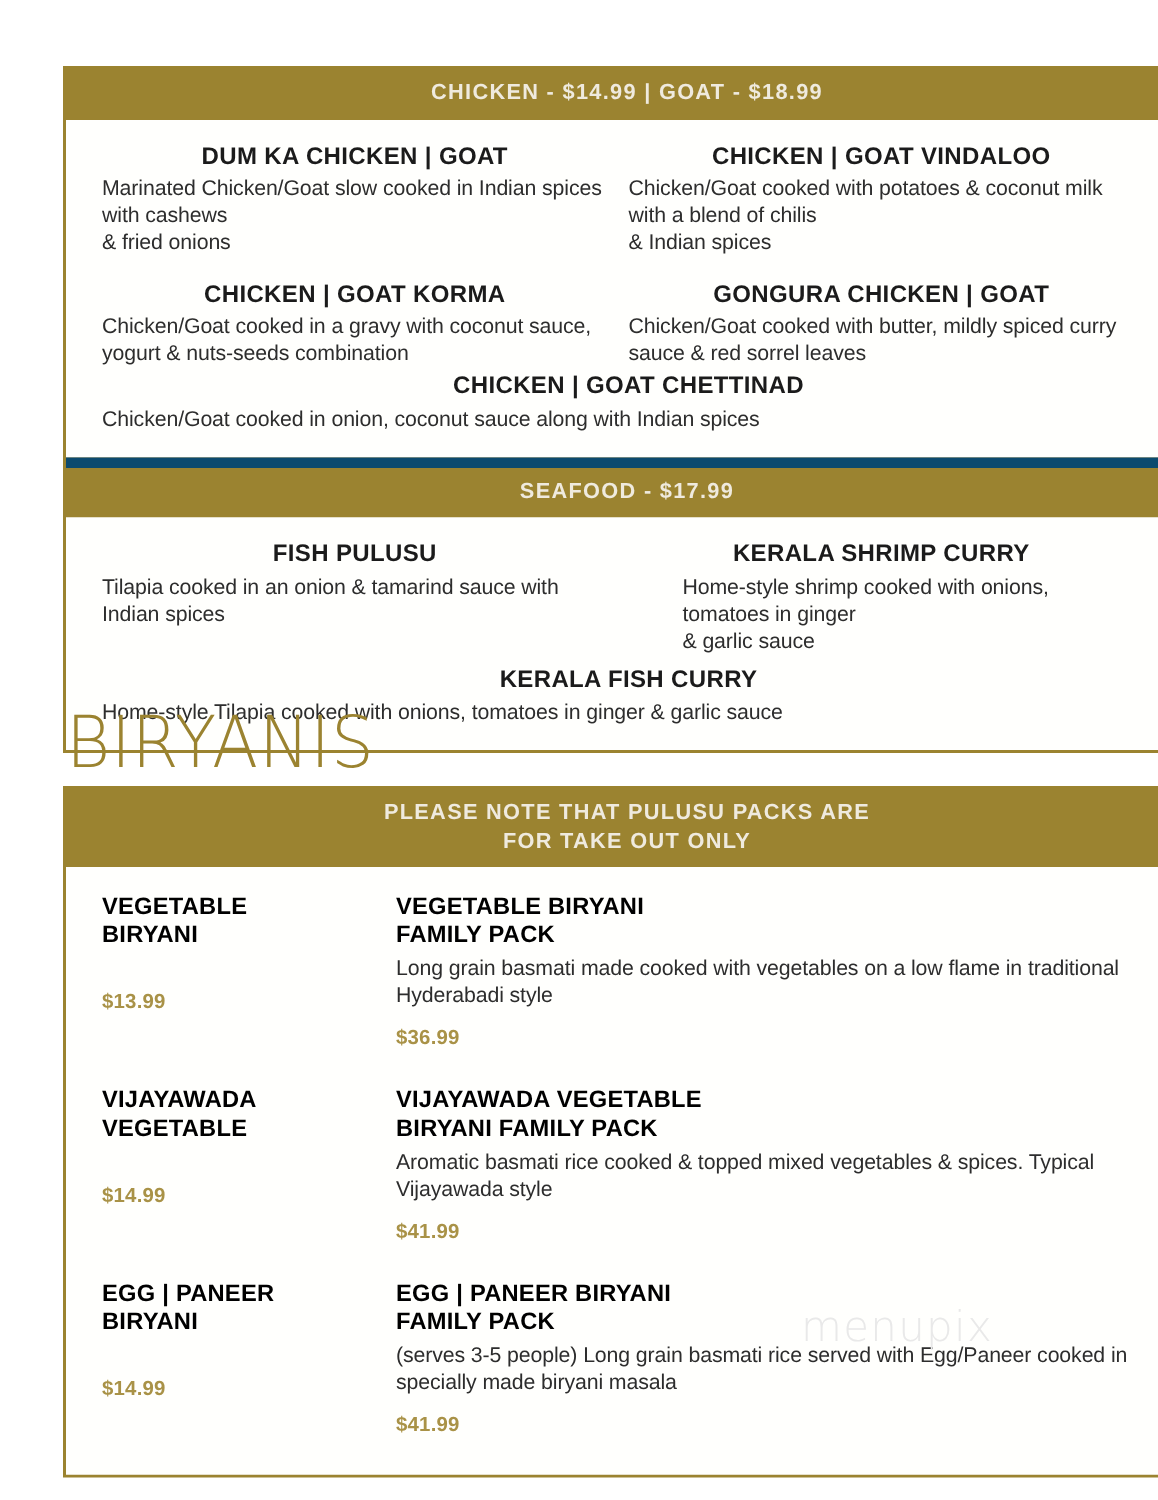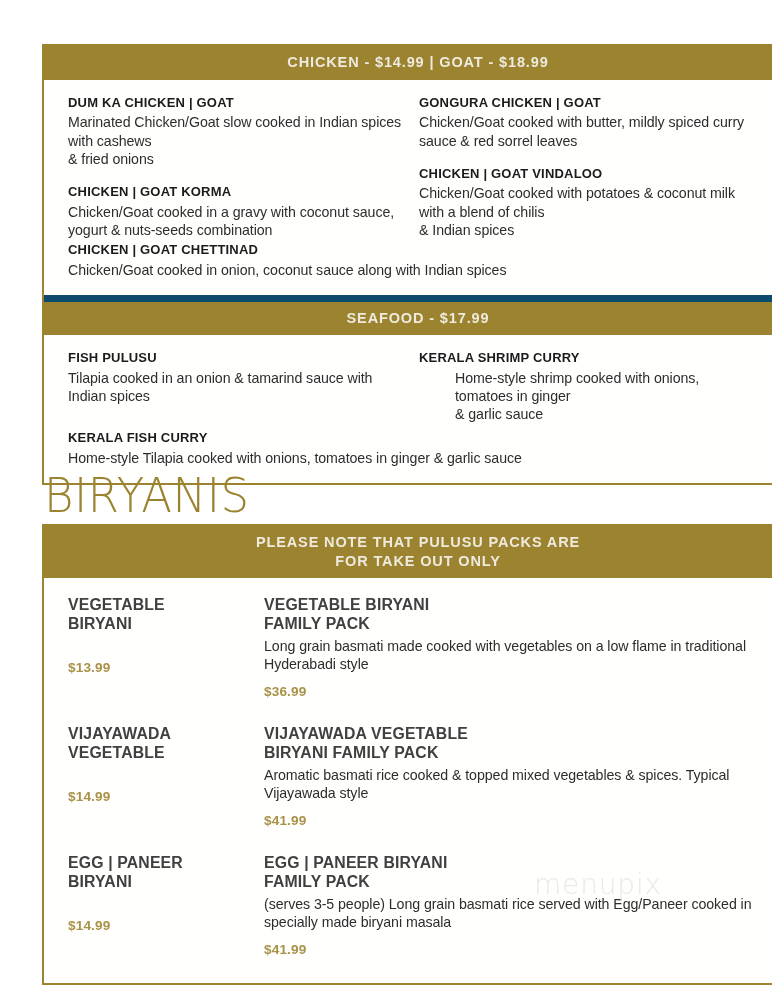--- a/index.html
+++ b/index.html
@@ -57,25 +57,26 @@
   .dish-col {
     width: 50%;
     padding-right: 14px;
   }
 
   .dish { margin-bottom: 17px; }
   .dish:last-child { margin-bottom: 2px; }
 
   .dish-name {
     font-weight: bold;
-    font-size: 13px;
+    font-size: 16px;
     color: #1b1b1b;
     letter-spacing: 0.015em;
     line-height: 1.15;
     margin-bottom: 3px;
+    text-align: center;
   }
 
   .dish-desc {
     font-size: 14.2px;
     color: #2d2d2d;
     line-height: 1.27;
     letter-spacing: -0.005em;
   }
 
   .dish-full {
@@ -108,21 +109,21 @@
     margin-bottom: 26px;
   }
   .b-row:last-child { margin-bottom: 4px; }
 
   .b-left  { width: 196px; flex: 0 0 196px; padding-right: 12px; }
   .b-right { flex: 1 1 auto; }
 
   .b-name {
     font-weight: bold;
     font-size: 15.8px;
-    color: #404040;
+    color: #000000;
     line-height: 1.2;
     letter-spacing: 0.01em;
     white-space: pre-line;
   }
 
   .b-price {
     font-weight: bold;
     font-size: 13.6px;
     color: #a99247;
     margin-top: 26px;
@@ -167,27 +168,27 @@
             <div class="dish-desc" style="white-space: pre-line;">Marinated Chicken/Goat slow cooked in Indian spices with cashews
 &amp; fried onions</div>
           </div>
           <div class="dish">
             <div class="dish-name">CHICKEN | GOAT KORMA</div>
             <div class="dish-desc">Chicken/Goat cooked in a gravy with coconut sauce, yogurt &amp; nuts-seeds combination</div>
           </div>
         </div>
         <div class="dish-col">
           <div class="dish">
-            <div class="dish-name">GONGURA CHICKEN | GOAT</div>
-            <div class="dish-desc">Chicken/Goat cooked with butter, mildly spiced curry sauce &amp; red sorrel leaves</div>
-          </div>
-          <div class="dish">
             <div class="dish-name">CHICKEN | GOAT VINDALOO</div>
             <div class="dish-desc" style="white-space: pre-line;">Chicken/Goat cooked with potatoes &amp; coconut milk with a blend of chilis
 &amp; Indian spices</div>
+          </div>
+          <div class="dish">
+            <div class="dish-name">GONGURA CHICKEN | GOAT</div>
+            <div class="dish-desc">Chicken/Goat cooked with butter, mildly spiced curry sauce &amp; red sorrel leaves</div>
           </div>
         </div>
       </div>
       <div class="dish dish-full">
         <div class="dish-name">CHICKEN | GOAT CHETTINAD</div>
         <div class="dish-desc">Chicken/Goat cooked in onion, coconut sauce along with Indian spices</div>
       </div>
     </div>
 
     <div class="band band-inner-gap">SEAFOOD - $17.99</div>

